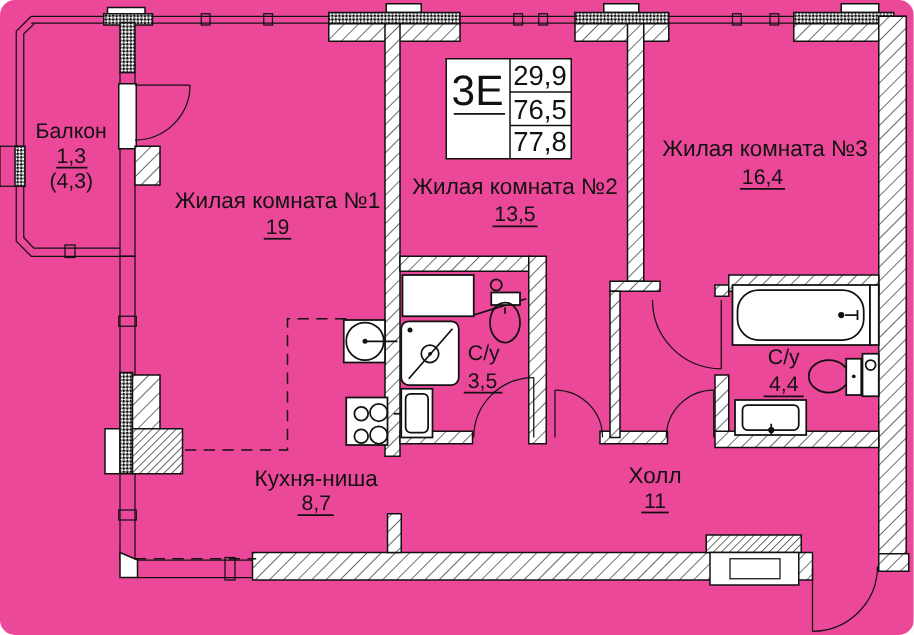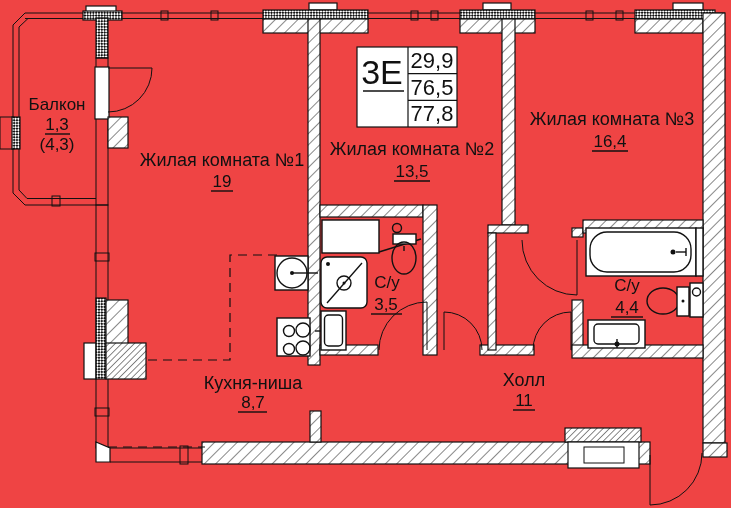--- a/index.html
+++ b/index.html
@@ -1,16 +1,16 @@
 <!DOCTYPE html>
 <html><head>
 <meta charset="utf-8">
 <style>
   html,body{margin:0;padding:0;background:#fff;}
-  .stage{width:731px;height:508px;background:#ef4444;position:relative;overflow:hidden;}
+  .stage{width:731px;height:508px;background:#ec4899;position:relative;overflow:hidden;border-radius:12px;}
   svg{display:block;}
   text{font-family:"Liberation Sans","DejaVu Sans",sans-serif;fill:#111;}
   .room-name{font-size:18px;}
   .room-name-sm{font-size:17px;}
   .room-area{font-size:17px;}
   .tb-code{font-size:34px;}
   .tb-val{font-size:22px;}
   .wall{stroke:#111;stroke-width:1.2;}
   .thin{stroke:#111;stroke-width:1;fill:none;}
   .fixture{stroke:#111;stroke-width:1.4;fill:#fff;}

